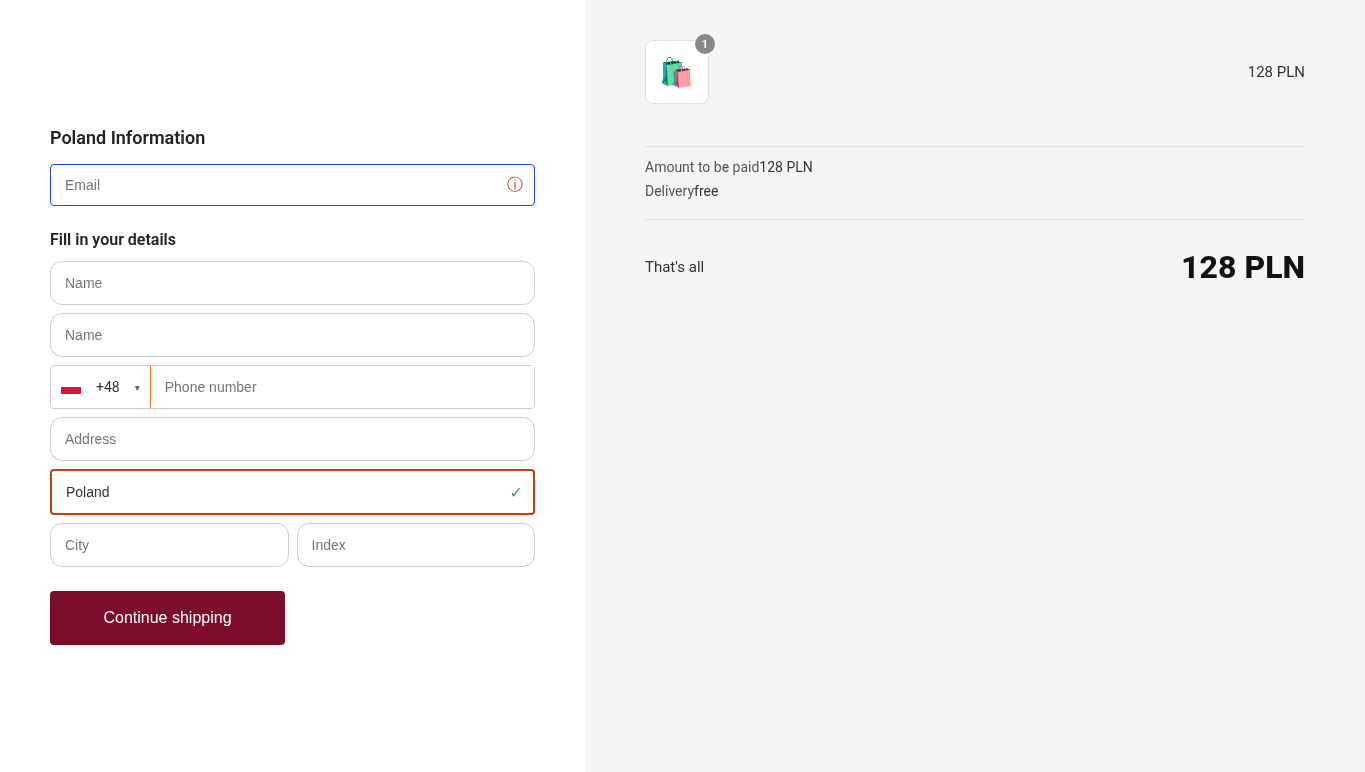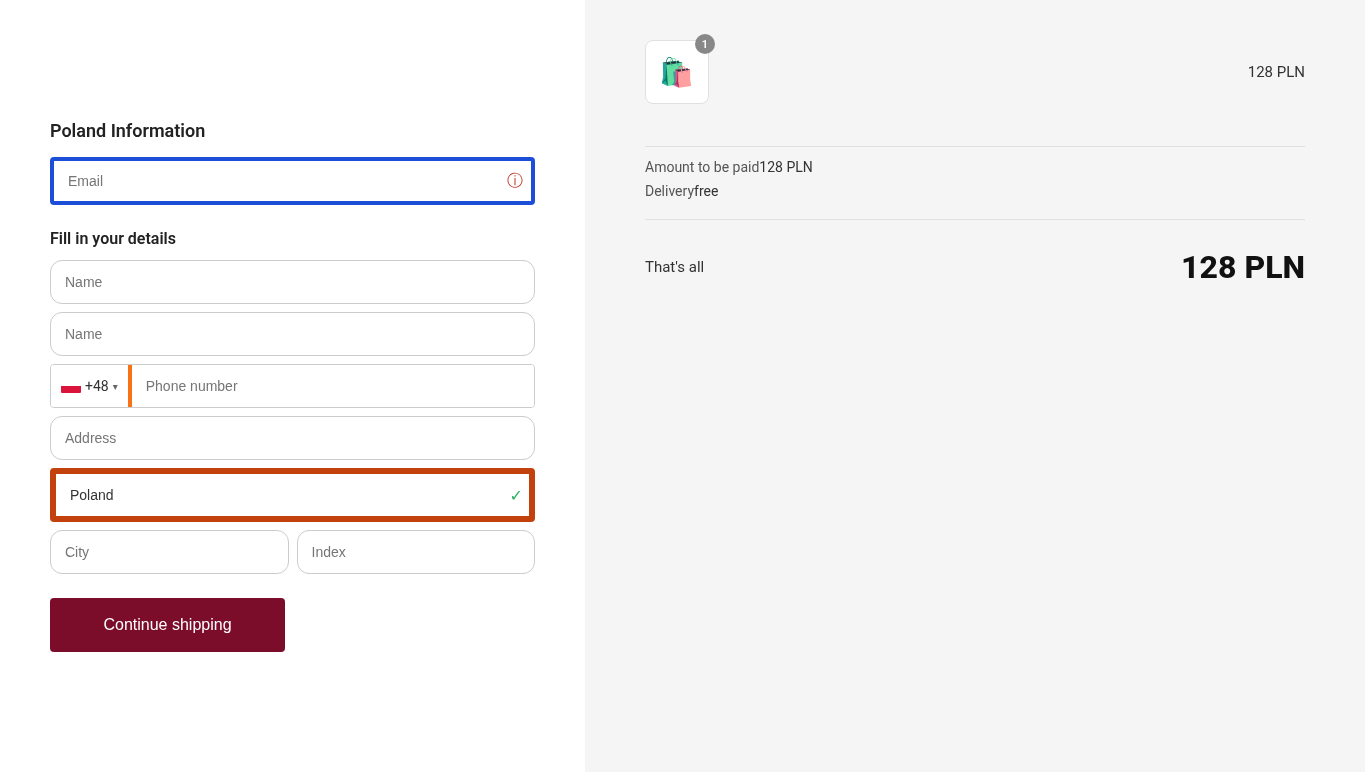--- a/index.html
+++ b/index.html
@@ -43,21 +43,21 @@
     .contact-section {
       margin-bottom: 24px;
     }
 
     .email-input-wrapper {
       position: relative;
     }
 
     .email-input-wrapper input {
       width: 100%;
-      border: 4px solid #1d4ed8;
+      border: 1px solid #1d4ed8;
       border-radius: 4px;
       padding: 12px 40px 12px 14px;
       font-size: 14px;
       color: #999;
       outline: none;
     }
 
     .error-icon {
       position: absolute;
       right: 12px;
@@ -96,23 +96,23 @@
       align-items: center;
       border: 1px solid #ccc;
       border-radius: 4px;
       margin-bottom: 8px;
       overflow: hidden;
     }
 
     .phone-prefix {
       display: flex;
       align-items: center;
-      gap: 4px;
+      gap: 15px;
       padding: 13px 10px;
-      border-right: 4px solid #f97316;
+      border-right: 1px solid #f97316;
       background: #fff;
       cursor: pointer;
       white-space: nowrap;
       font-size: 14px;
       color: #333;
     }
 
     .flag-pl {
       width: 20px;
       height: 14px;
@@ -154,21 +154,21 @@
       outline: none;
     }
 
     .country-wrapper {
       position: relative;
       margin-bottom: 8px;
     }
 
     .country-select {
       width: 100%;
-      border: 6px solid #c2410c;
+      border: 2px solid #c2410c;
       border-radius: 4px;
       padding: 13px 40px 13px 14px;
       font-size: 14px;
       color: #333;
       outline: none;
       appearance: none;
       background: #fff;
       cursor: pointer;
     }
 

